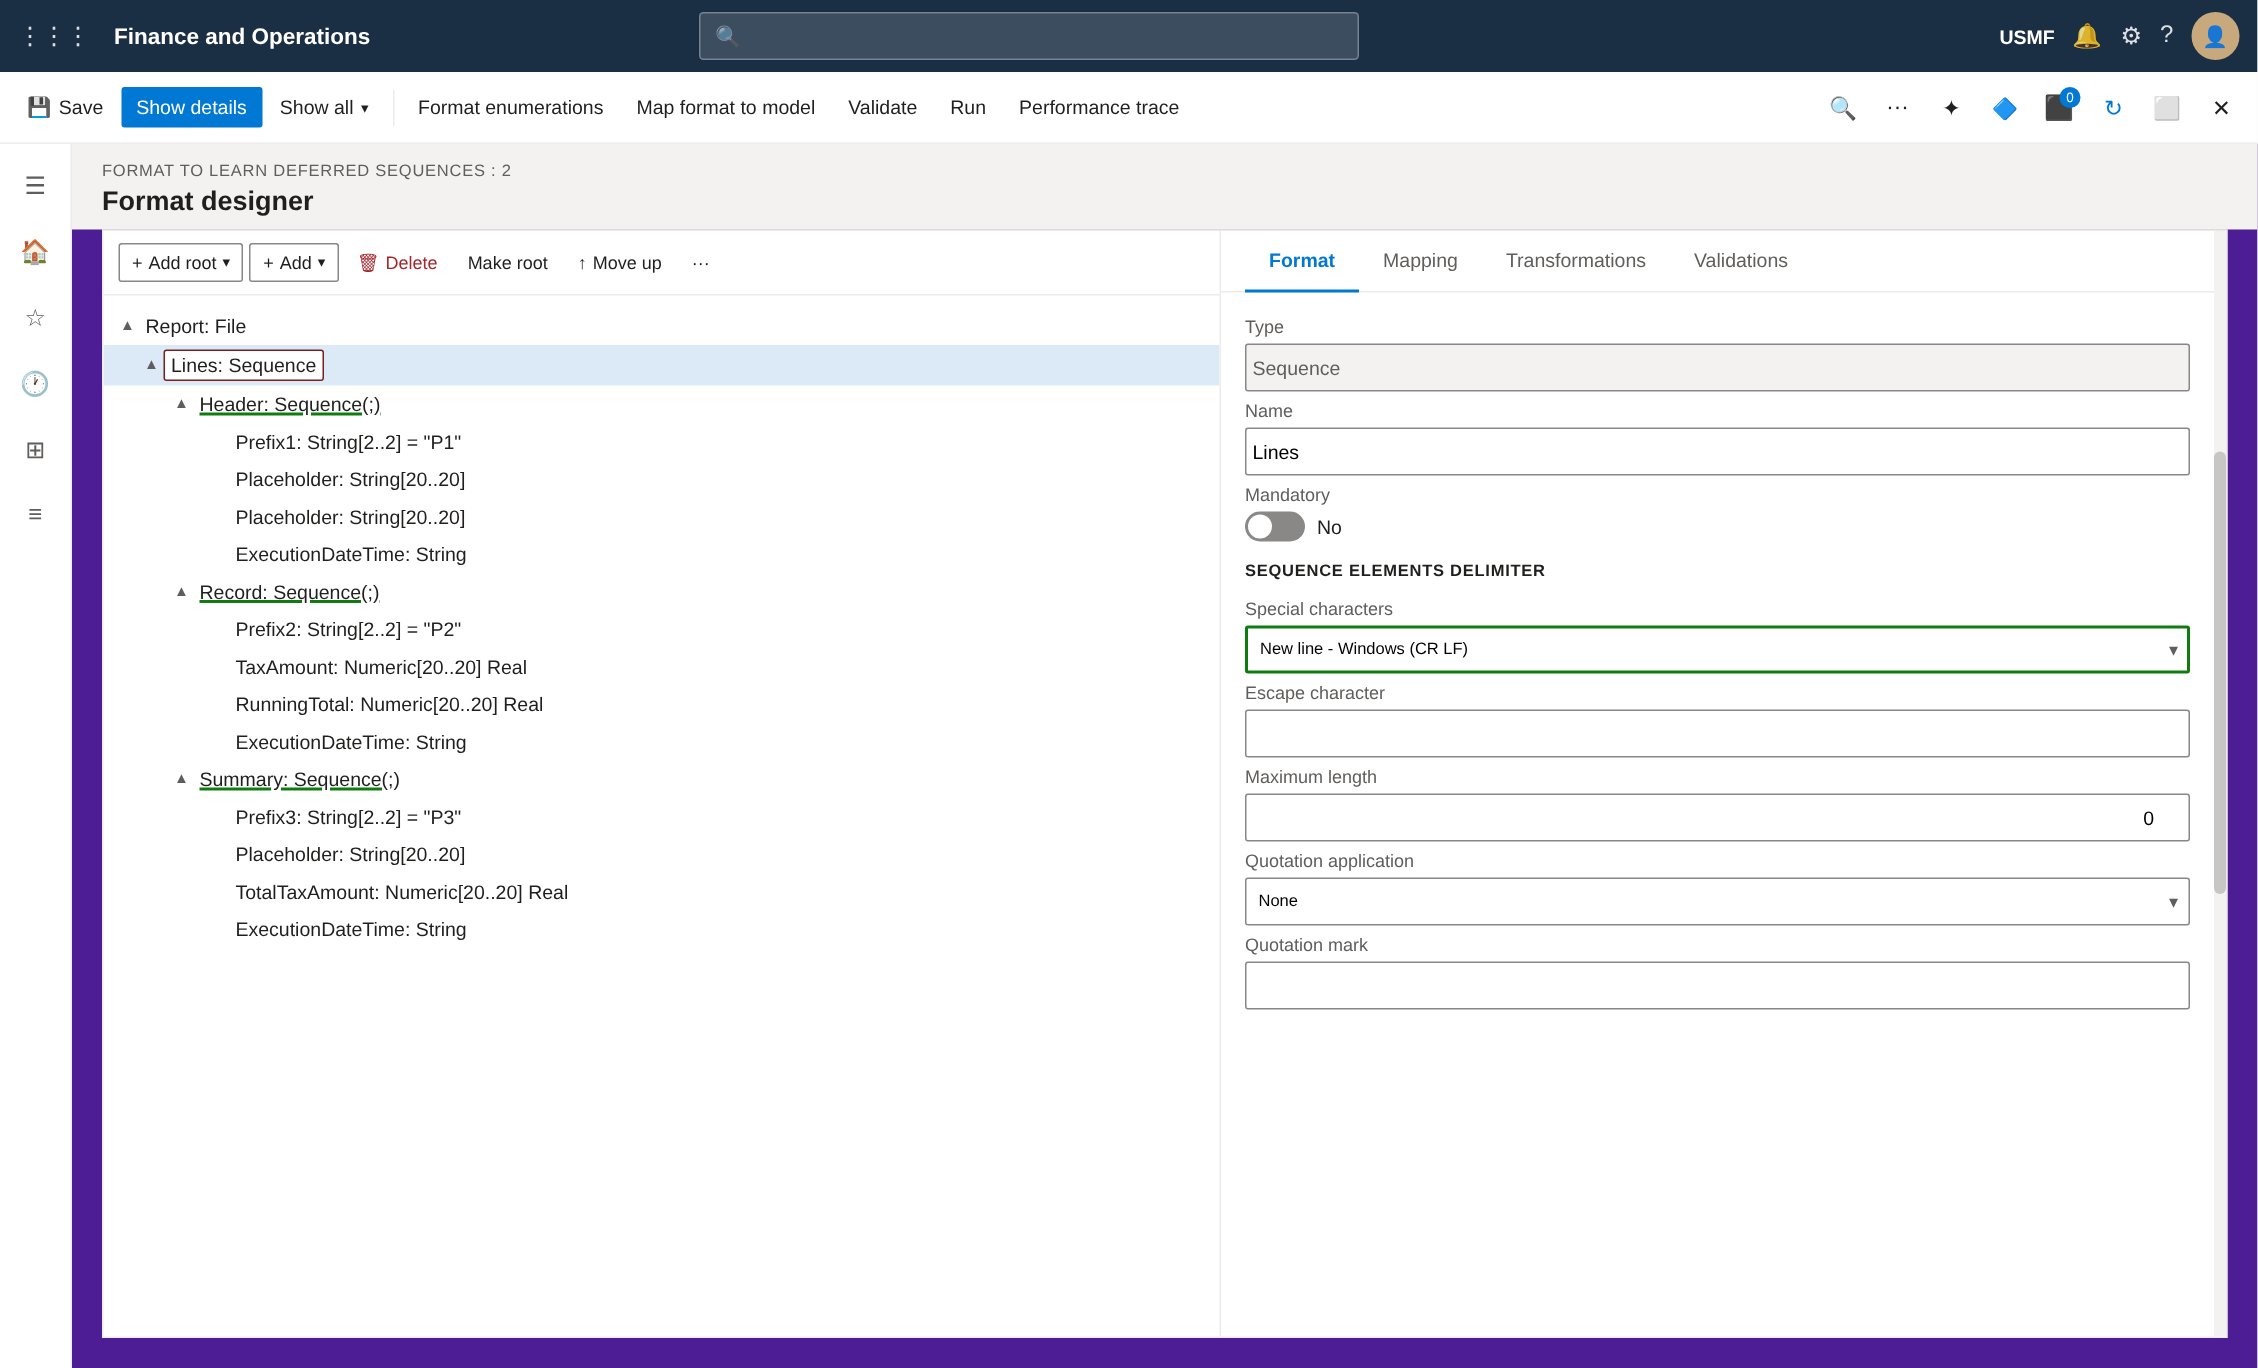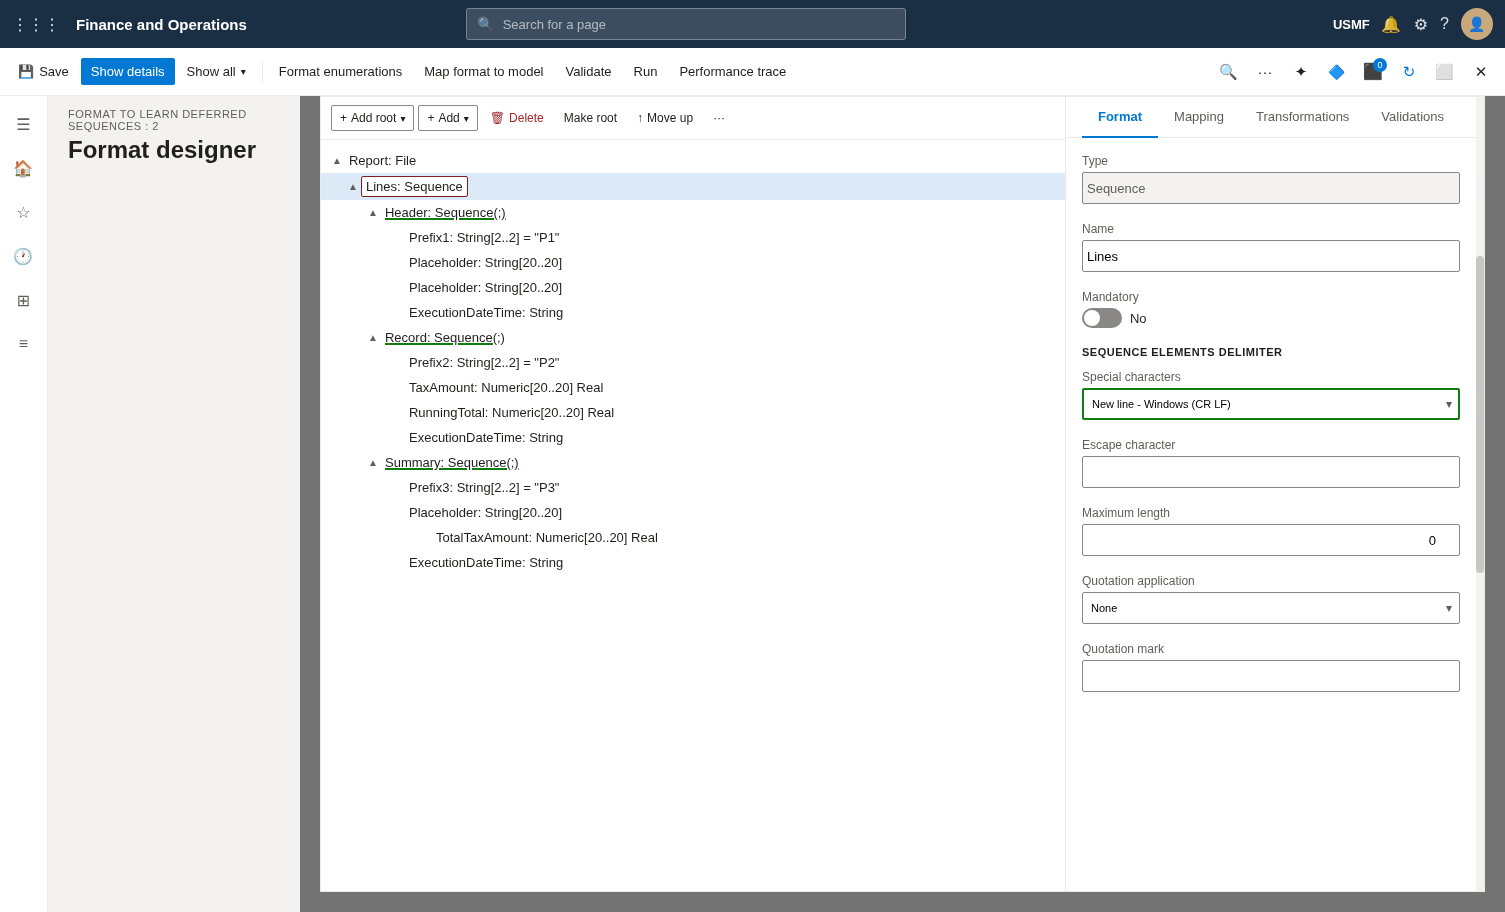--- a/index.html
+++ b/index.html
@@ -120,40 +120,40 @@
     .sidebar-icon {
       width: 40px; height: 40px;
       display: flex; align-items: center; justify-content: center;
       cursor: pointer; border-radius: 2px;
       font-size: 16px; color: #605e5c;
     }
 
     
     .content {
       flex: 1;
-      background: #737373;
+      background: #4c1d95;
       overflow: auto;
       display: flex;
-      flex-direction: row;
+      flex-direction: column;
     }
 
     
     .page-header {
       background: #f3f2f1;
       padding: 12px 20px 8px 20px;
     }
     .breadcrumb {
       font-size: 11px;
       color: #605e5c;
       text-transform: uppercase;
       letter-spacing: 0.5px;
       margin-bottom: 4px;
     }
     .page-title {
-      font-size: 24px;
+      font-size: 18px;
       font-weight: 600;
       color: #201f1e;
     }
 
     
     .designer-area {
       display: flex;
       flex: 1;
       margin: 0 20px 20px 20px;
       background: white;
@@ -257,21 +257,21 @@
       color: #0078d4;
       border-bottom-color: #0078d4;
       font-weight: 600;
     }
 
     
     .panel-content {
       padding: 16px;
       overflow-y: auto;
     }
-    .field-group { margin-bottom: 18px; }
+    .field-group { margin-bottom: 6px; }
     .field-label {
       font-size: 12px;
       color: #605e5c;
       margin-bottom: 4px;
     }
     .field-input {
       width: 100%;
       height: 32px;
       border: 1px solid #8a8886;
       border-radius: 2px;
@@ -369,21 +369,20 @@
     }
   </style>
 </head>
 <body>
 
 <div class="top-nav">
   <span class="top-nav-icon">⋮⋮⋮</span>
   <span class="app-title">Finance and Operations</span>
   <div class="search-bar">
     <span style="color:rgba(255,255,255,0.6); font-size:14px;">🔍</span>
-    <input type="text" placeholder="Search for a page" style="">
   </div>
   <div class="top-nav-right">
     <span class="usmf">USMF</span>
     <span class="top-nav-icon">🔔</span>
     <span class="top-nav-icon">⚙</span>
     <span class="top-nav-icon">?</span>
     <div class="avatar">👤</div>
   </div>
 </div>
 
@@ -549,21 +548,21 @@
           <div class="tree-node" style="padding-left: 68px;">
             <span class="tree-toggle" style="visibility:hidden;"></span>
             <span class="tree-label">Prefix3: String[2..2] = "P3"</span>
           </div>
 
           <div class="tree-node" style="padding-left: 68px;">
             <span class="tree-toggle" style="visibility:hidden;"></span>
             <span class="tree-label">Placeholder: String[20..20]</span>
           </div>
 
-          <div class="tree-node" style="padding-left: 68px; margin-left: 27px;">
+          <div class="tree-node" style="padding-left: 68px;">
             <span class="tree-toggle" style="visibility:hidden;"></span>
             <span class="tree-label">TotalTaxAmount: Numeric[20..20] Real</span>
           </div>
 
           <div class="tree-node" style="padding-left: 68px;">
             <span class="tree-toggle" style="visibility:hidden;"></span>
             <span class="tree-label">ExecutionDateTime: String</span>
           </div>
         </div>
       </div>

